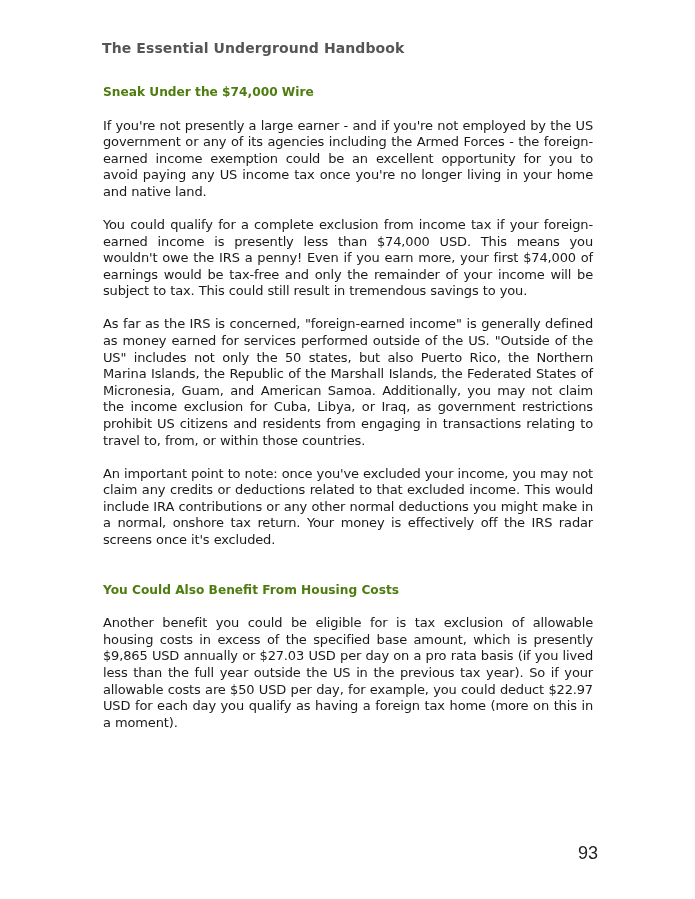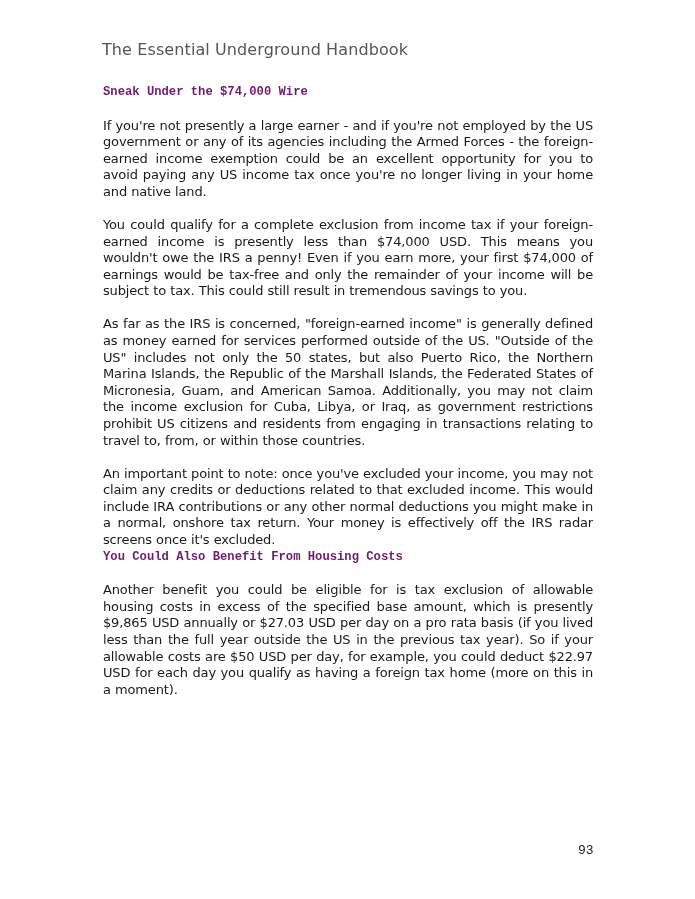--- a/index.html
+++ b/index.html
@@ -12,55 +12,55 @@
       height: 899px;
       position: relative;
       overflow: hidden;
       font-family: "DejaVu Sans", sans-serif;
       color: #1a1a1a;
     }
     .running-header {
       position: absolute;
       left: 102px;
       top: 40px;
-      font-size: 16px;
+      font-size: 14px;
       color: #555555;
       letter-spacing: 0.1px;
-      font-weight: normal;
+      font-weight: bold;
     }
     .content {
       position: absolute;
       left: 103px;
       top: 84px;
       width: 490px;
     }
     .section-heading {
       font-size: 12.2px;
       font-weight: bold;
       margin: 0;
       line-height: 17px;
-      color: #701a75;
-      font-family: Liberation Mono, monospace;
+      color: #4d7c0f;
     }
     .para {
       font-size: 13px;
       line-height: 16.6px;
       text-align: justify;
       margin: 16.5px 0 0 0;
       letter-spacing: -0.15px;
       word-spacing: 0.2px;
     }
     .heading-2 {
+      margin-top: 33px;
     }
     .page-number {
       position: absolute;
       left: 578px;
       top: 843px;
-      font-family: Liberation Mono, monospace;
-      font-size: 13px;
+      font-family: Liberation Sans, sans-serif;
+      font-size: 18px;
       color: #222222;
     }
   </style>
 </head>
 <body>
 
 <div class="running-header">The Essential Underground Handbook</div>
 
 <div class="content">
   <section>

